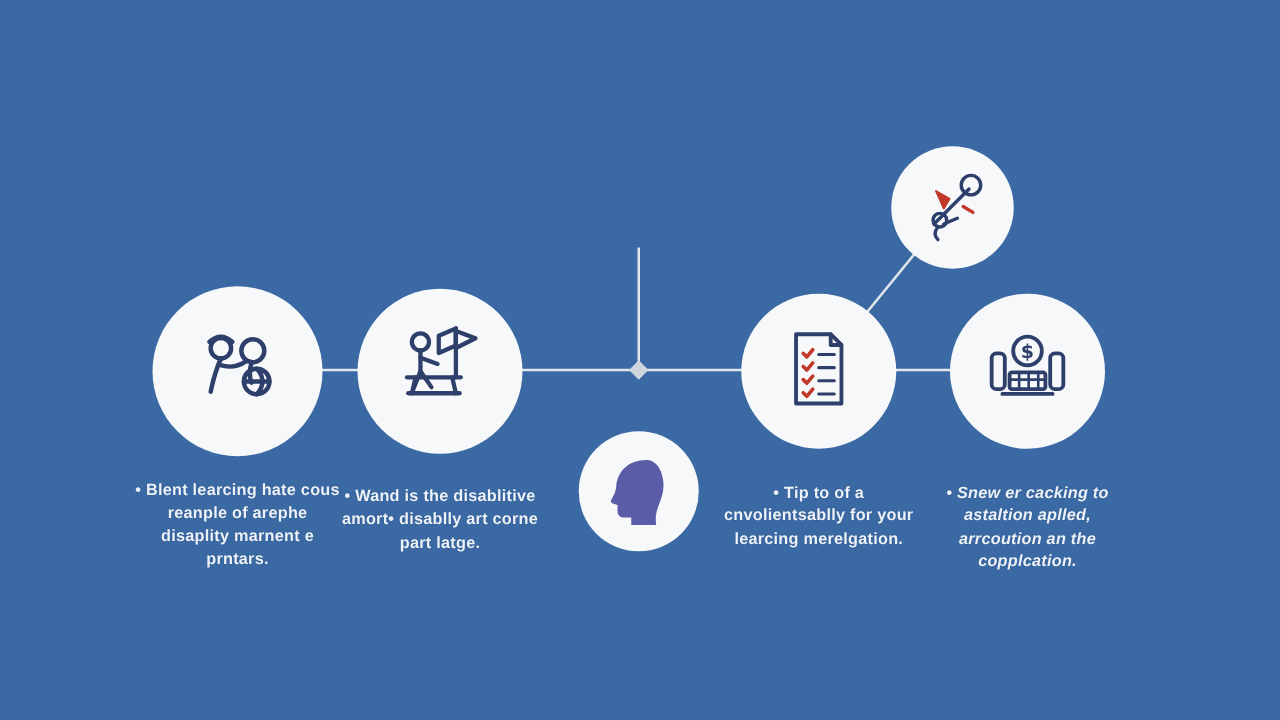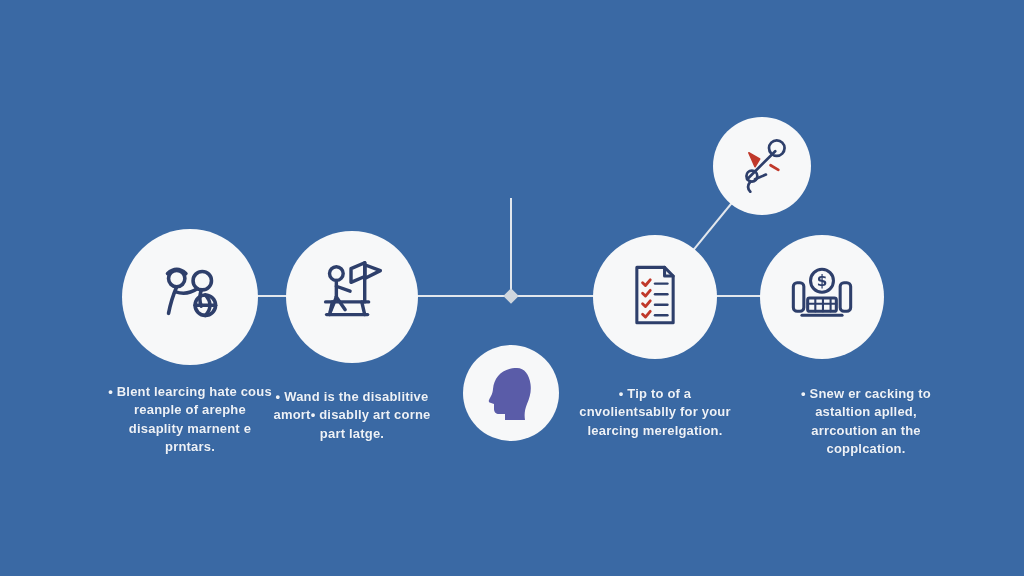--- a/index.html
+++ b/index.html
@@ -44,21 +44,21 @@
     font-weight: 600;
     line-height: 1.42;
     letter-spacing: 0.2px;
     text-align: center;
     z-index: 2;
     text-shadow: 0 0 1px rgba(20,40,80,0.35);
   }
   #caption-1 { left: 108px; top: 383px; }
   #caption-2 { left: 270px; top: 388px; }
   #caption-3 { left: 573px; top: 385px; }
-  #caption-4 { left: 784px; top: 385px; }
+  #caption-4 { left: 740px; top: 385px; font-style: italic; }
 </style>
 </head>
 <body>
 
 <div id="canvas">
 
   <svg id="lines-layer" viewBox="0 0 1024 576" xmlns="http://www.w3.org/2000/svg">
 
     <line x1="190" y1="296" x2="822" y2="296" stroke="#e2e7ed" stroke-width="2"></line>
 

